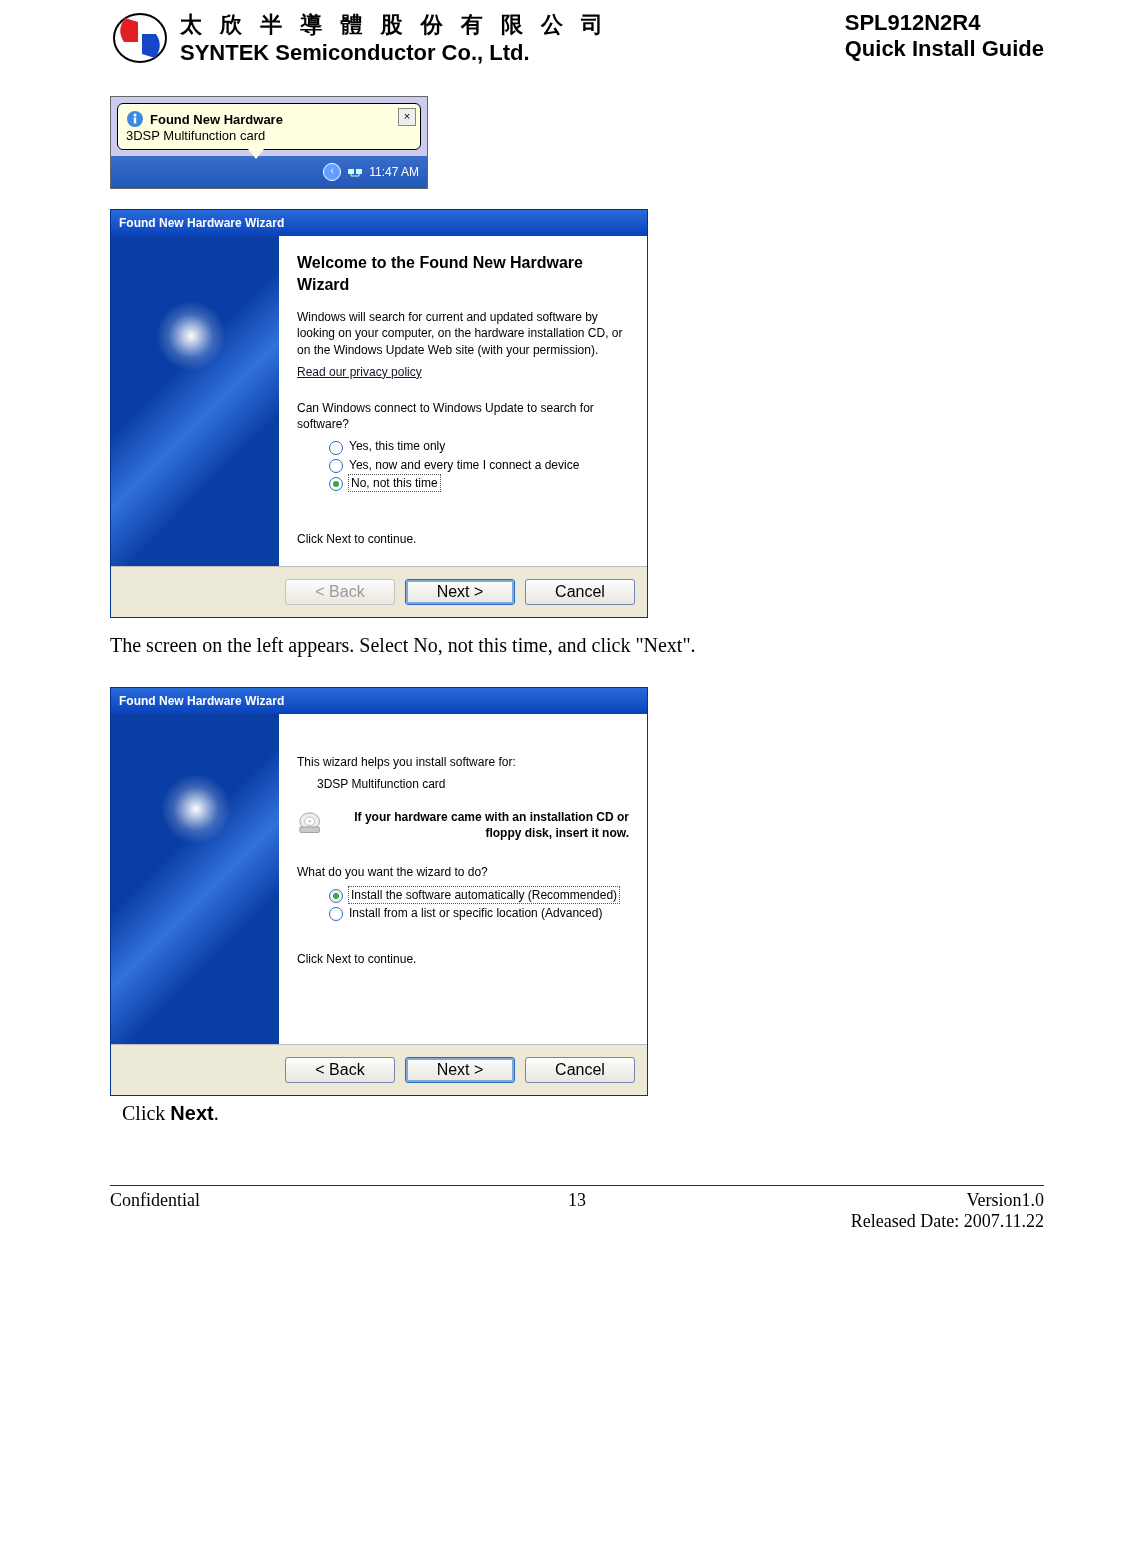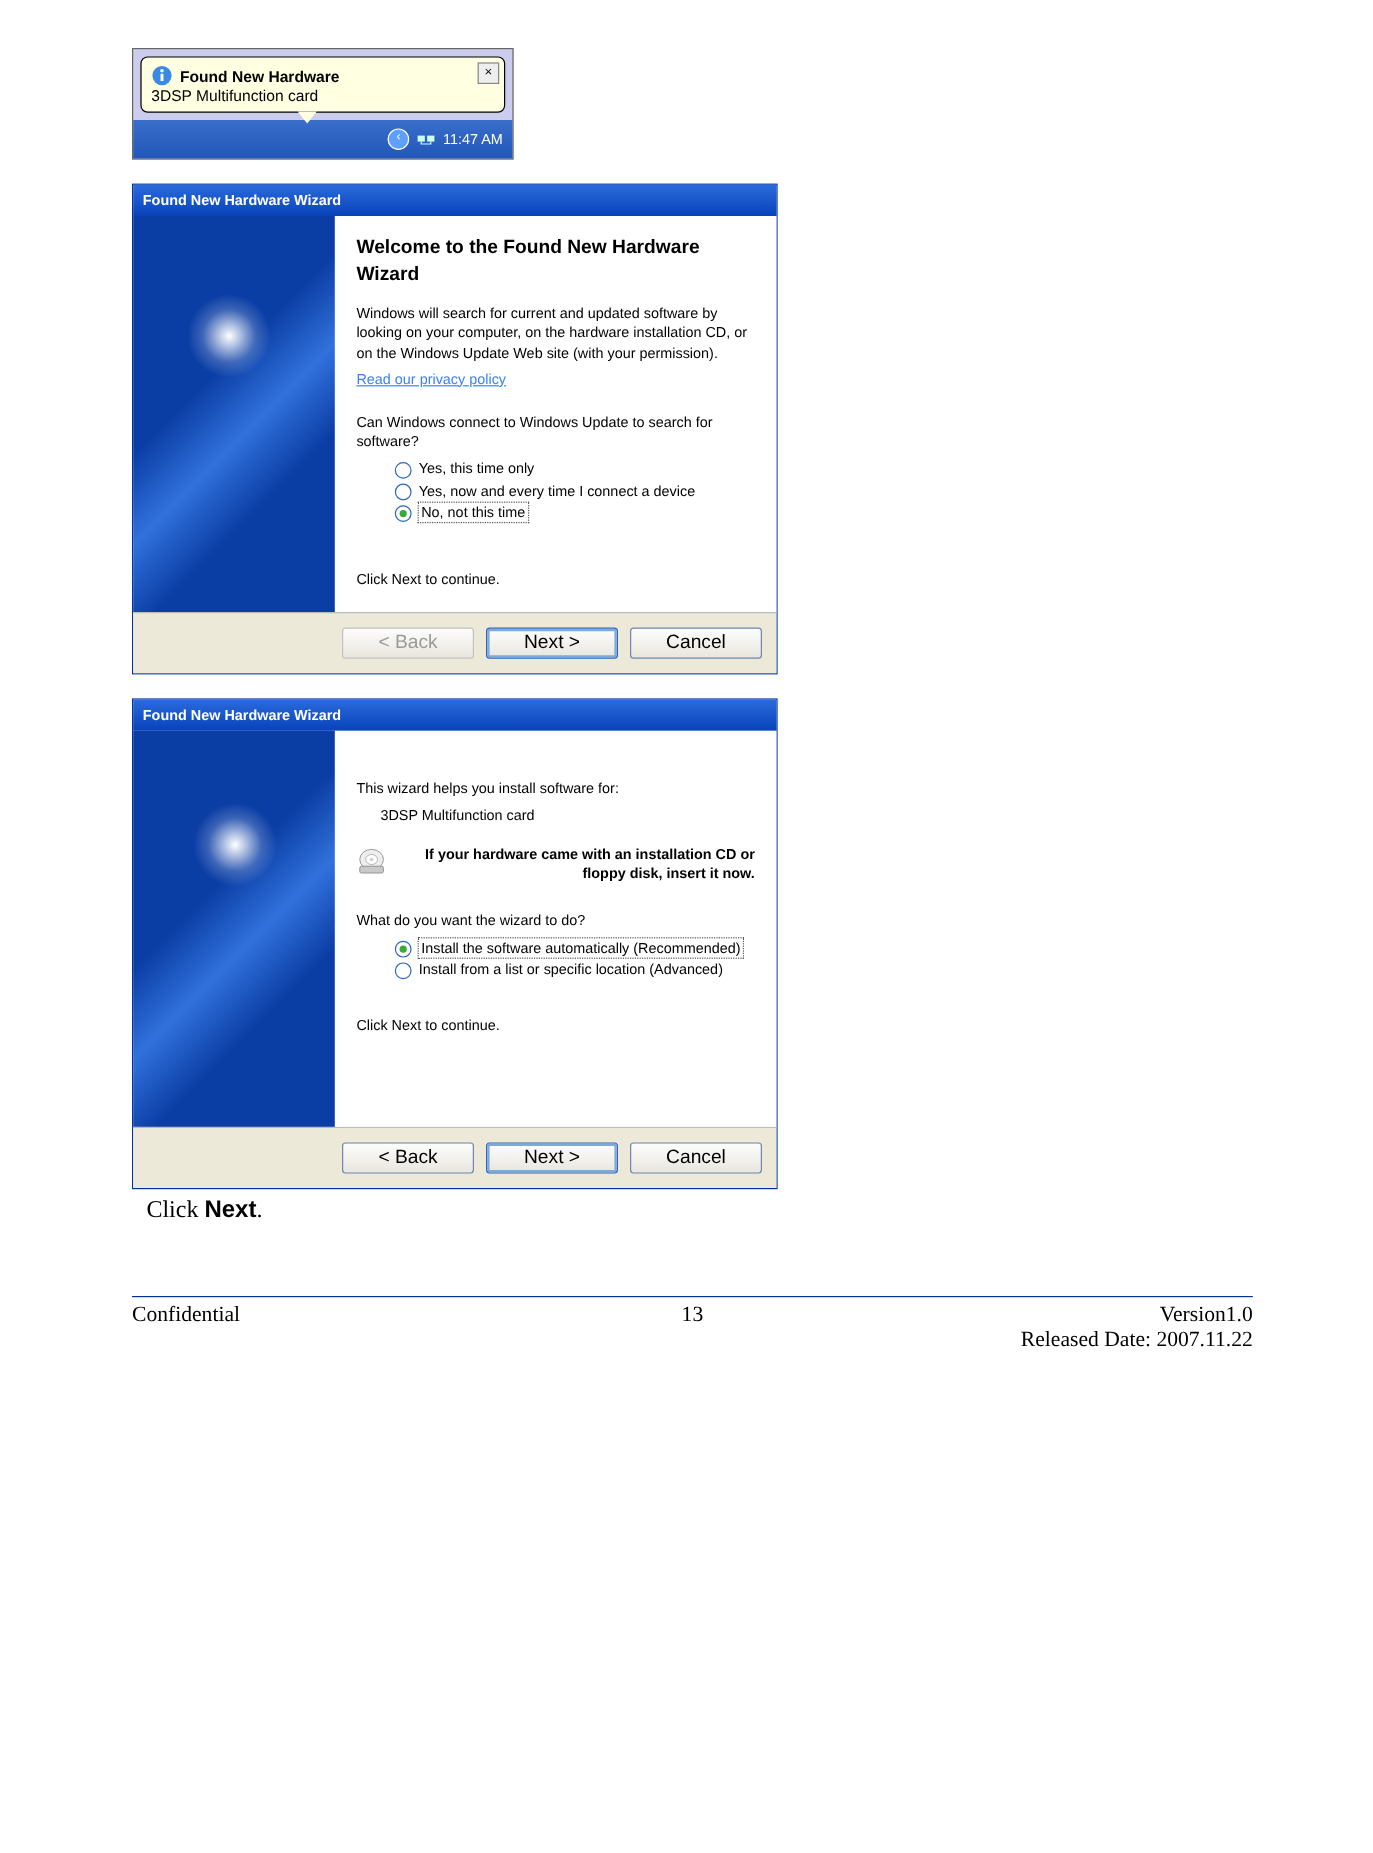--- a/index.html
+++ b/index.html
@@ -101,21 +101,21 @@
     flex:1;
     background:#fff;
     padding:16px 18px 8px 18px;
     line-height:1.35;
   }
   .wizard .content h3{
     font-family:Tahoma,Arial,sans-serif;
     font-size:16px;font-weight:bold;margin:0 0 14px 0;
   }
   .wizard .content p{margin:6px 0;}
-  .wizard .content .link{color:#3b82f6;text-decoration:underline;}
+  .wizard .content .link{color:#0f172a;text-decoration:underline;}
   .wizard .options{margin-left:32px;margin-top:4px;}
   .wizard .radio-row{display:flex;align-items:flex-end;gap:6px;margin:2px 0;}
   .wizard .radio{
     width:12px;height:12px;border:1px solid #2a66c8;border-radius:50%;
     display:inline-flex;align-items:center;justify-content:center;
     background:#fff;
   }
   .wizard .radio.checked::after{
     content:"";width:6px;height:6px;border-radius:50%;background:#39a939;
   }
@@ -152,20 +152,37 @@
   }
   .foot-line{border-top:1px solid #003399;margin-bottom:4px;grid-column:1 / span 3;}
   .foot .c{ text-align:center;}
   .foot .r{ text-align:right;padding-left:80px;}
 </style>
 </head>
 <body>
 
 <div class="page">
 
+  <div class="hdr">
+    <div class="hdr-left logo">
+      <svg viewBox="0 0 60 56">
+        <ellipse cx="30" cy="28" rx="26" ry="24" fill="none" stroke="#000" stroke-width="2"></ellipse>
+        <path d="M15,8 Q6,20 14,32 L28,32 L28,12 Z" fill="#e02020"></path>
+        <path d="M45,48 Q54,36 46,24 L32,24 L32,44 Z" fill="#1548c9"></path>
+      </svg>
+    </div>
+    <div class="hdr-center">
+      <div class="cn">太 欣 半 導 體 股 份 有 限 公 司</div>
+      <div class="en">SYNTEK Semiconductor Co., Ltd.</div>
+    </div>
+    <div class="hdr-right">
+      <div>SPL912N2R4</div>
+      <div>Quick Install Guide</div>
+    </div>
+  </div>
 
   <div class="tray-shot">
     <div class="balloon">
       <div class="row1">
         <span class="info-ico">
           <svg viewBox="0 0 18 18">
               <circle cx="9" cy="9" r="8" fill="#3a8be0"></circle>
               <circle cx="9" cy="5" r="1.5" fill="#fff"></circle>
               <rect x="7.8" y="7.5" width="2.4" height="6" fill="#fff"></rect>
             </svg>
@@ -218,20 +235,21 @@
         <p style="margin-top:40px">Click Next to continue.</p>
       </div>
     </div>
     <div class="buttons">
       <span class="xpbtn disabled">&lt; Back</span>
       <span class="xpbtn focus">Next &gt;</span>
       <span class="xpbtn">Cancel</span>
     </div>
   </div>
 
+  <p class="explain">The screen on the left appears. Select No, not this time, and click "Next".</p>
 
   <div class="wizard wizard2">
     <div class="titlebar">Found New Hardware Wizard</div>
     <div class="body">
       <div class="sidebar">
           <div class="glow"></div>
         </div>
       <div class="content">
         <p style="margin-top:24px">This wizard helps you install software for:</p>
         <p style="margin-left:20px">3DSP Multifunction card</p>

